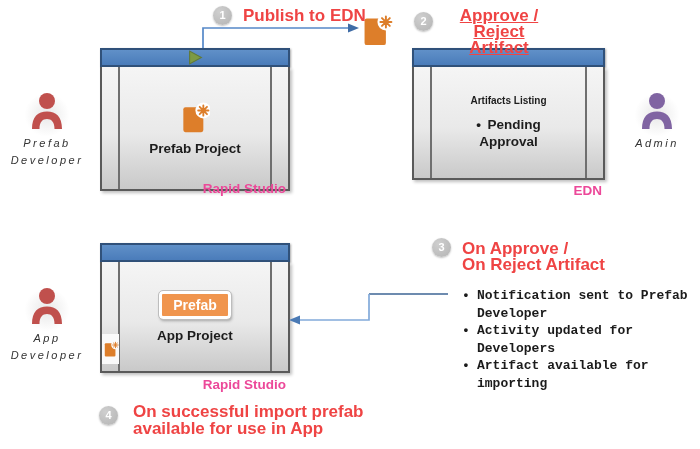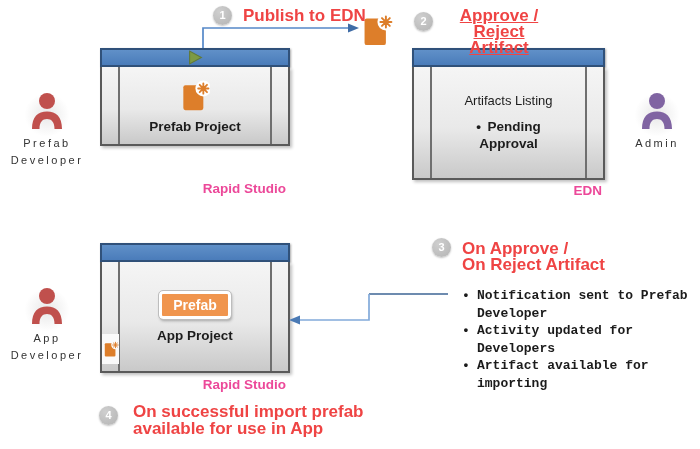--- a/index.html
+++ b/index.html
@@ -23,33 +23,33 @@
 
   
   .prefab-btn { background:#f0954e; border:3px solid #ffffff; outline:1px solid #bdbdbd;
                 border-radius:4px; color:#fff; font-size:14px; font-weight:600;
                 padding:3px 11px; box-shadow:1px 2px 3px rgba(0,0,0,.3); margin-bottom:9px; }
 
   .side-patch { position:absolute; left:0; top:72px; width:17px; height:30px; background:#fafafa;
                 display:flex; align-items:center; justify-content:center; }
 
   
-  .edn-title { font-size:13px; font-weight:400; }
+  .edn-title { font-size:10px; font-weight:700; }
   .edn-item  { width:92px; text-align:center; font-size:13.5px; font-weight:600; line-height:17px; margin-top:10px; }
   .edn-item::before { content:"•\2002"; }
 
   
   .caption { position:absolute; font-size:13.5px; font-weight:600; color:#ec4899; text-align:right; }
 
   
   .actor { position:absolute; width:76px; text-align:center; }
   .actor-glow { position:absolute; left:8px; top:-6px; width:60px; height:58px;
                 background:radial-gradient(closest-side, rgba(90,90,90,.14), rgba(0,0,0,0) 75%); }
   .actor svg { position:relative; }
-  .actor-label { font-size:11px; letter-spacing:2.5px; color:#333; line-height:15px; margin-top:2px; }
+  .actor-label { font-size:11px; letter-spacing:2.5px; color:#333; line-height:15px; margin-top:2px;font-style:italic; }
 
   
   .step-circle { position:absolute; width:19px; height:19px; border-radius:50%;
                  background:radial-gradient(circle at 35% 30%, #cfcfcf, #b3b3b3);
                  color:#fff; font-size:11px; font-weight:bold; line-height:19px; text-align:center;
                  box-shadow:0 1px 2px rgba(0,0,0,.25); }
   .step-text { position:absolute; font-size:17px; font-weight:600; color:#ef4444; line-height:16px; }
   .step-text.center { text-align:center; }
 
   
@@ -94,21 +94,21 @@
     <div class="actor-label">App</div>
     <div class="actor-label">Developer</div>
   </div>
 
   <div class="window" style="left:100px; top:48px; width:190px;">
     <div class="titlebar">
       <svg class="play-icon" width="15" height="15" viewBox="0 0 14 14">
         <polygon points="1.5,1 1.5,13 12.5,7" fill="#7d9a43" stroke="#60793a" stroke-width="1"></polygon>
       </svg>
     </div>
-    <div class="winbody" style="height:79px;">
+    <div class="winbody" style="height:124px;">
       <div class="divider div-left"></div>
       <div class="divider div-right"></div>
       <div class="win-center">
         <svg width="30" height="36" viewBox="0 0 36 42" style="margin-bottom:5px;">
           <rect x="4" y="8" width="24" height="30" rx="2.5" fill="#dd7e2a"></rect>
           <circle cx="28" cy="12" r="9.5" fill="#ffffff"></circle>
           <path d="M28,5.8 L28,18.2 M21.8,12 L34.2,12 M23.6,7.6 L32.4,16.4 M32.4,7.6 L23.6,16.4" stroke="#dd7e2a" stroke-width="2.2" stroke-linecap="round"></path>
         </svg>
         <div class="project-label">Prefab Project</div>
       </div>

